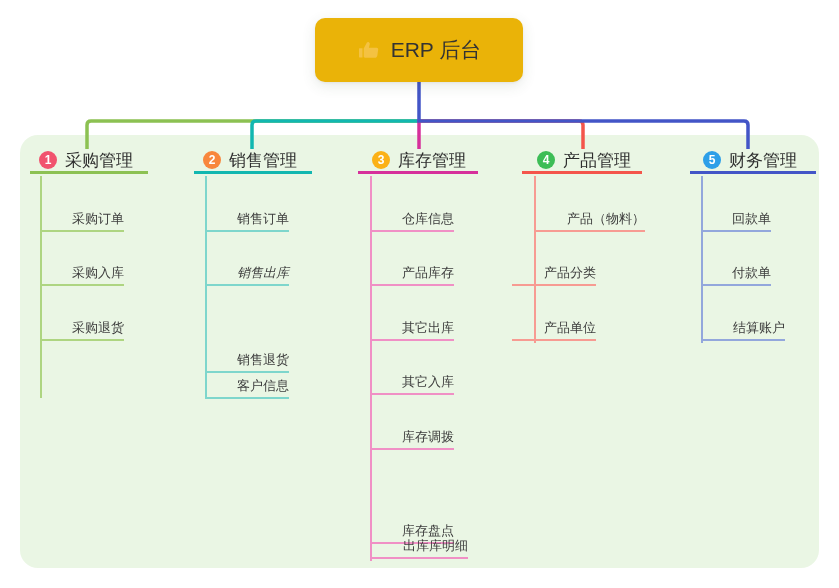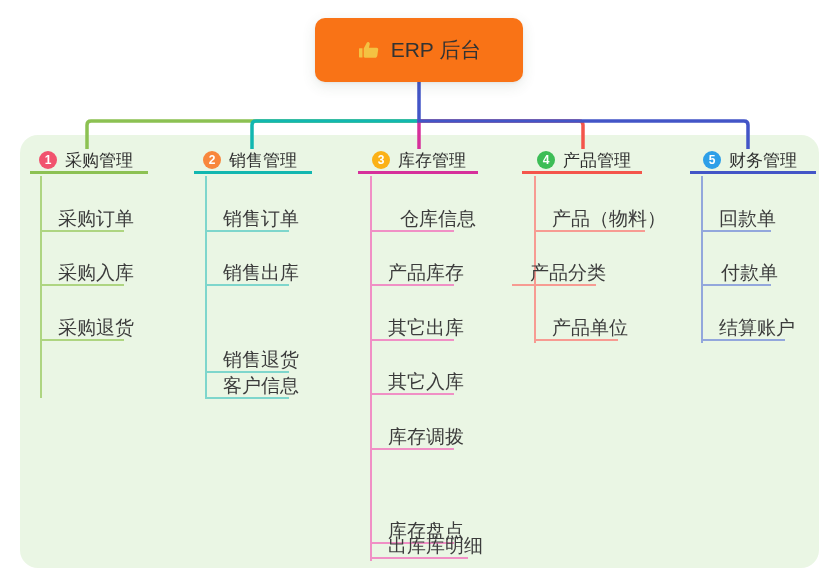--- a/index.html
+++ b/index.html
@@ -8,42 +8,42 @@
     background:var(--background,#fff);
     font-family:"Liberation Sans","DejaVu Sans",sans-serif;
   }
   #panel{
     position:absolute;left:20px;top:135px;width:799px;height:433px;
     border-radius:18px;
   }
   #connectors{position:absolute;left:0;top:0;z-index:2;pointer-events:none;}
   #root-card{
     position:absolute;left:315px;top:18px;width:208px;height:64px;z-index:3;
-    background:#f97316;border-radius:10px;
+    background:#eab308;border-radius:10px;
     box-shadow:0 4px 14px rgba(60,80,60,.12), 0 1px 3px rgba(0,0,0,.05);
     display:flex;align-items:center;justify-content:center;gap:10px;
     font-size:21px;font-weight:500;color:var(--root-text,#333);
   }
   .branch-title{
     position:absolute;z-index:3;height:25px;
     border-bottom:3px solid #999;
     display:flex;align-items:center;gap:8px;
     font-size:17px;font-weight:500;color:var(--title-text,#2e2e2e);
     box-sizing:border-box;
   }
   .badge{
     width:18px;height:18px;border-radius:50%;flex:0 0 18px;
     display:flex;align-items:center;justify-content:center;
     color:#fff;font-size:12px;font-weight:700;line-height:1;
   }
   .trunk{position:absolute;width:2px;z-index:3;}
   .child{
     position:absolute;z-index:3;height:23px;box-sizing:border-box;
     border-bottom:2px solid #ccc;padding-left:18px;
-    font-size:19px;color:var(--child-text,#3c3c3c);line-height:19px;
+    font-size:13px;color:var(--child-text,#3c3c3c);line-height:19px;
     white-space:nowrap;
     text-align:right;
   }
 </style>
 </head>
 <body>
 
 <div id="canvas">
 
   <div id="panel" style="background-color: rgb(234, 246, 228);"></div>
@@ -76,21 +76,21 @@
   <div class="child" style="left: 40px; top: 318px; width: 84px; border-bottom-color: rgb(174, 213, 129);">
     <span>采购退货</span></div>
 
   <div class="branch-title" style="left: 194px; top: 149px; width: 118px; padding-left: 9px; border-bottom-color: rgb(18, 183, 176);">
     <span class="badge" style="background-color: rgb(248, 135, 61);">2</span>
     <span>销售管理</span>
   </div>
   <div class="trunk" style="left: 205px; top: 176px; height: 222px; background-color: rgb(126, 214, 204);"></div>
   <div class="child" style="left: 205px; top: 209px; width: 84px; border-bottom-color: rgb(126, 214, 204);">
     <span>销售订单</span></div>
-  <div class="child" style="left: 205px; top: 263px; width: 84px; border-bottom-color: rgb(126, 214, 204);">
+  <div class="child" style="left: 205px; top: 263px; width: 84px; border-bottom-color: rgb(126, 214, 204); font-style: italic;">
     <span>销售出库</span></div>
   <div class="child" style="left: 205px; top: 318px; width: 84px; border-bottom-color: rgb(126, 214, 204); margin-top: 32px;">
     <span>销售退货</span></div>
   <div class="child" style="left: 205px; top: 376px; width: 84px; border-bottom-color: rgb(126, 214, 204);">
     <span>客户信息</span></div>
 
   <div class="branch-title" style="left: 358px; top: 149px; width: 120px; padding-left: 14px; border-bottom-color: rgb(214, 48, 155);">
     <span class="badge" style="background-color: rgb(251, 177, 23);">3</span>
     <span>库存管理</span>
   </div>
@@ -112,21 +112,21 @@
 
   <div class="branch-title" style="left: 522px; top: 149px; width: 120px; padding-left: 15px; border-bottom-color: rgb(244, 85, 75);">
     <span class="badge" style="background-color: rgb(61, 189, 86);">4</span>
     <span>产品管理</span>
   </div>
   <div class="trunk" style="left: 534px; top: 176px; height: 167px; background-color: rgb(247, 155, 146);"></div>
   <div class="child" style="left: 534px; top: 209px; width: 111px; border-bottom-color: rgb(247, 155, 146);">
     <span>产品（物料）</span></div>
   <div class="child" style="left: 512px; top: 263px; width: 84px; border-bottom-color: rgb(247, 155, 146);">
     <span>产品分类</span></div>
-  <div class="child" style="left: 534px; top: 318px; width: 84px; border-bottom-color: rgb(247, 155, 146);">
+  <div class="child" style="left: 512px; top: 318px; width: 84px; border-bottom-color: rgb(247, 155, 146);">
     <span>产品单位</span></div>
 
   <div class="branch-title" style="left: 690px; top: 149px; width: 126px; padding-left: 13px; border-bottom-color: rgb(67, 85, 199);">
     <span class="badge" style="background-color: rgb(45, 159, 232);">5</span>
     <span>财务管理</span>
   </div>
   <div class="trunk" style="left: 701px; top: 176px; height: 167px; background-color: rgb(147, 167, 220);"></div>
   <div class="child" style="left: 701px; top: 209px; width: 70px; border-bottom-color: rgb(147, 167, 220);">
     <span>回款单</span></div>
   <div class="child" style="left: 701px; top: 263px; width: 70px; border-bottom-color: rgb(147, 167, 220); padding-left: 20px;">

